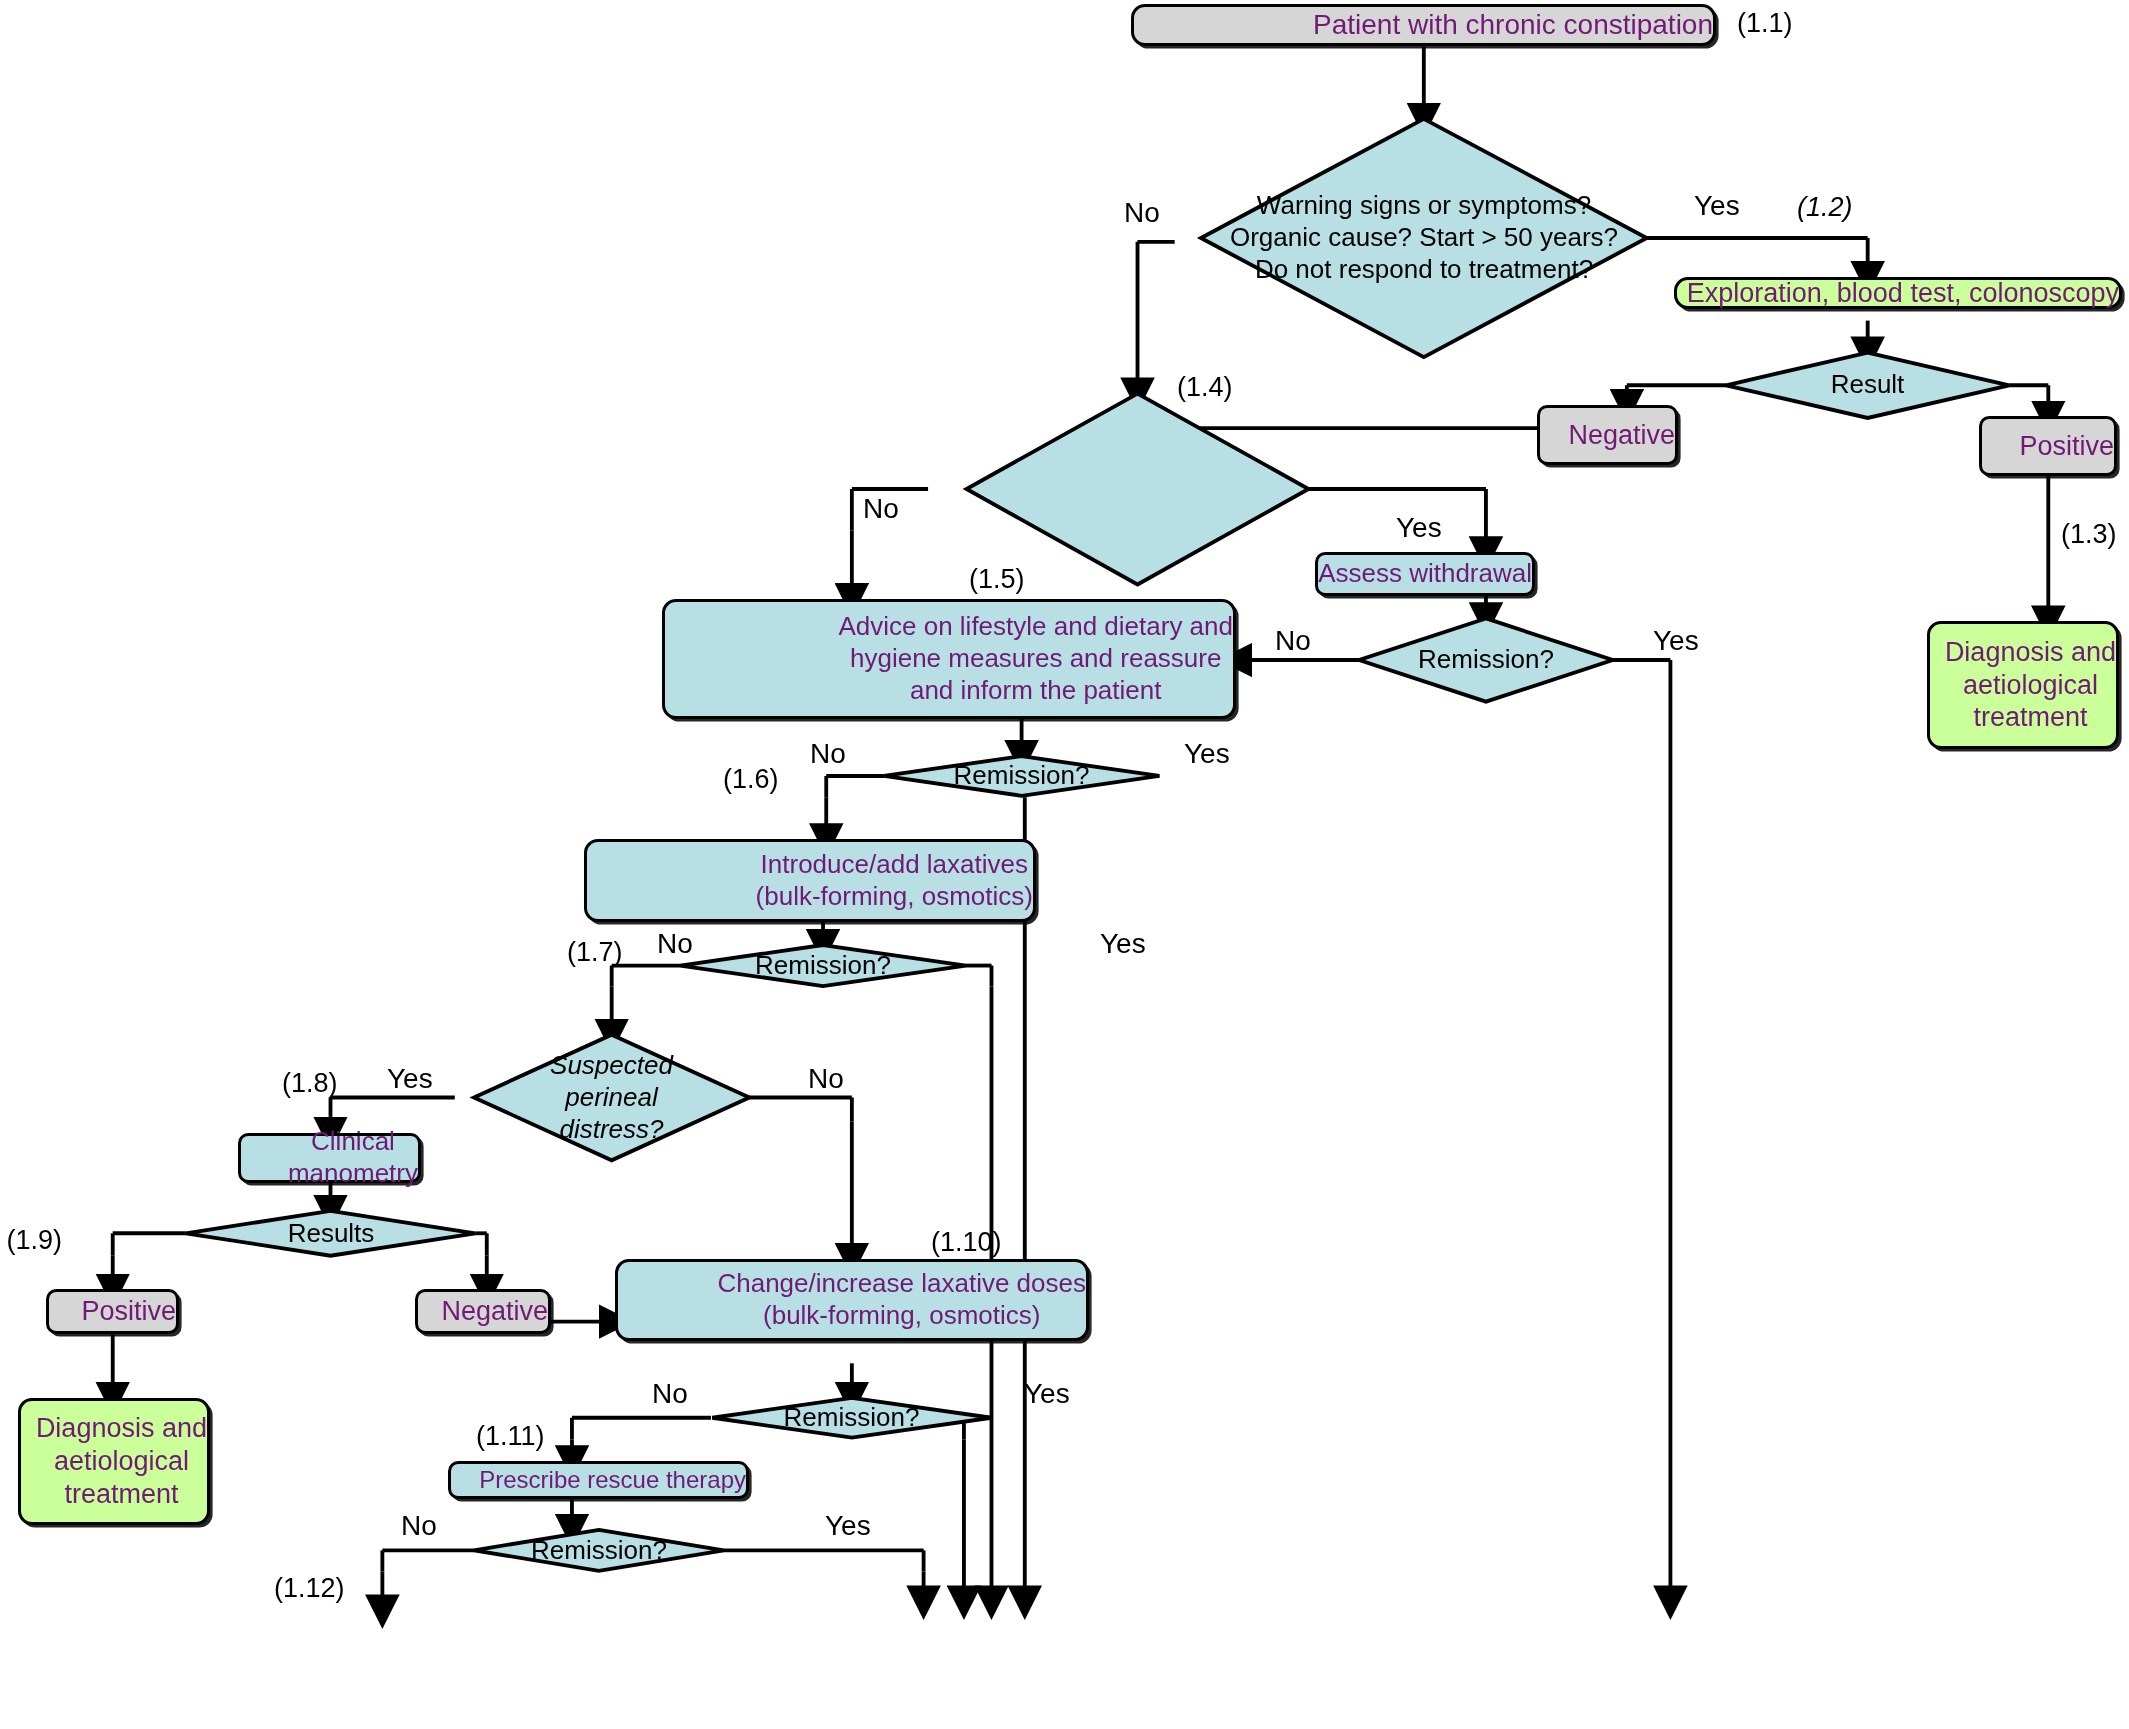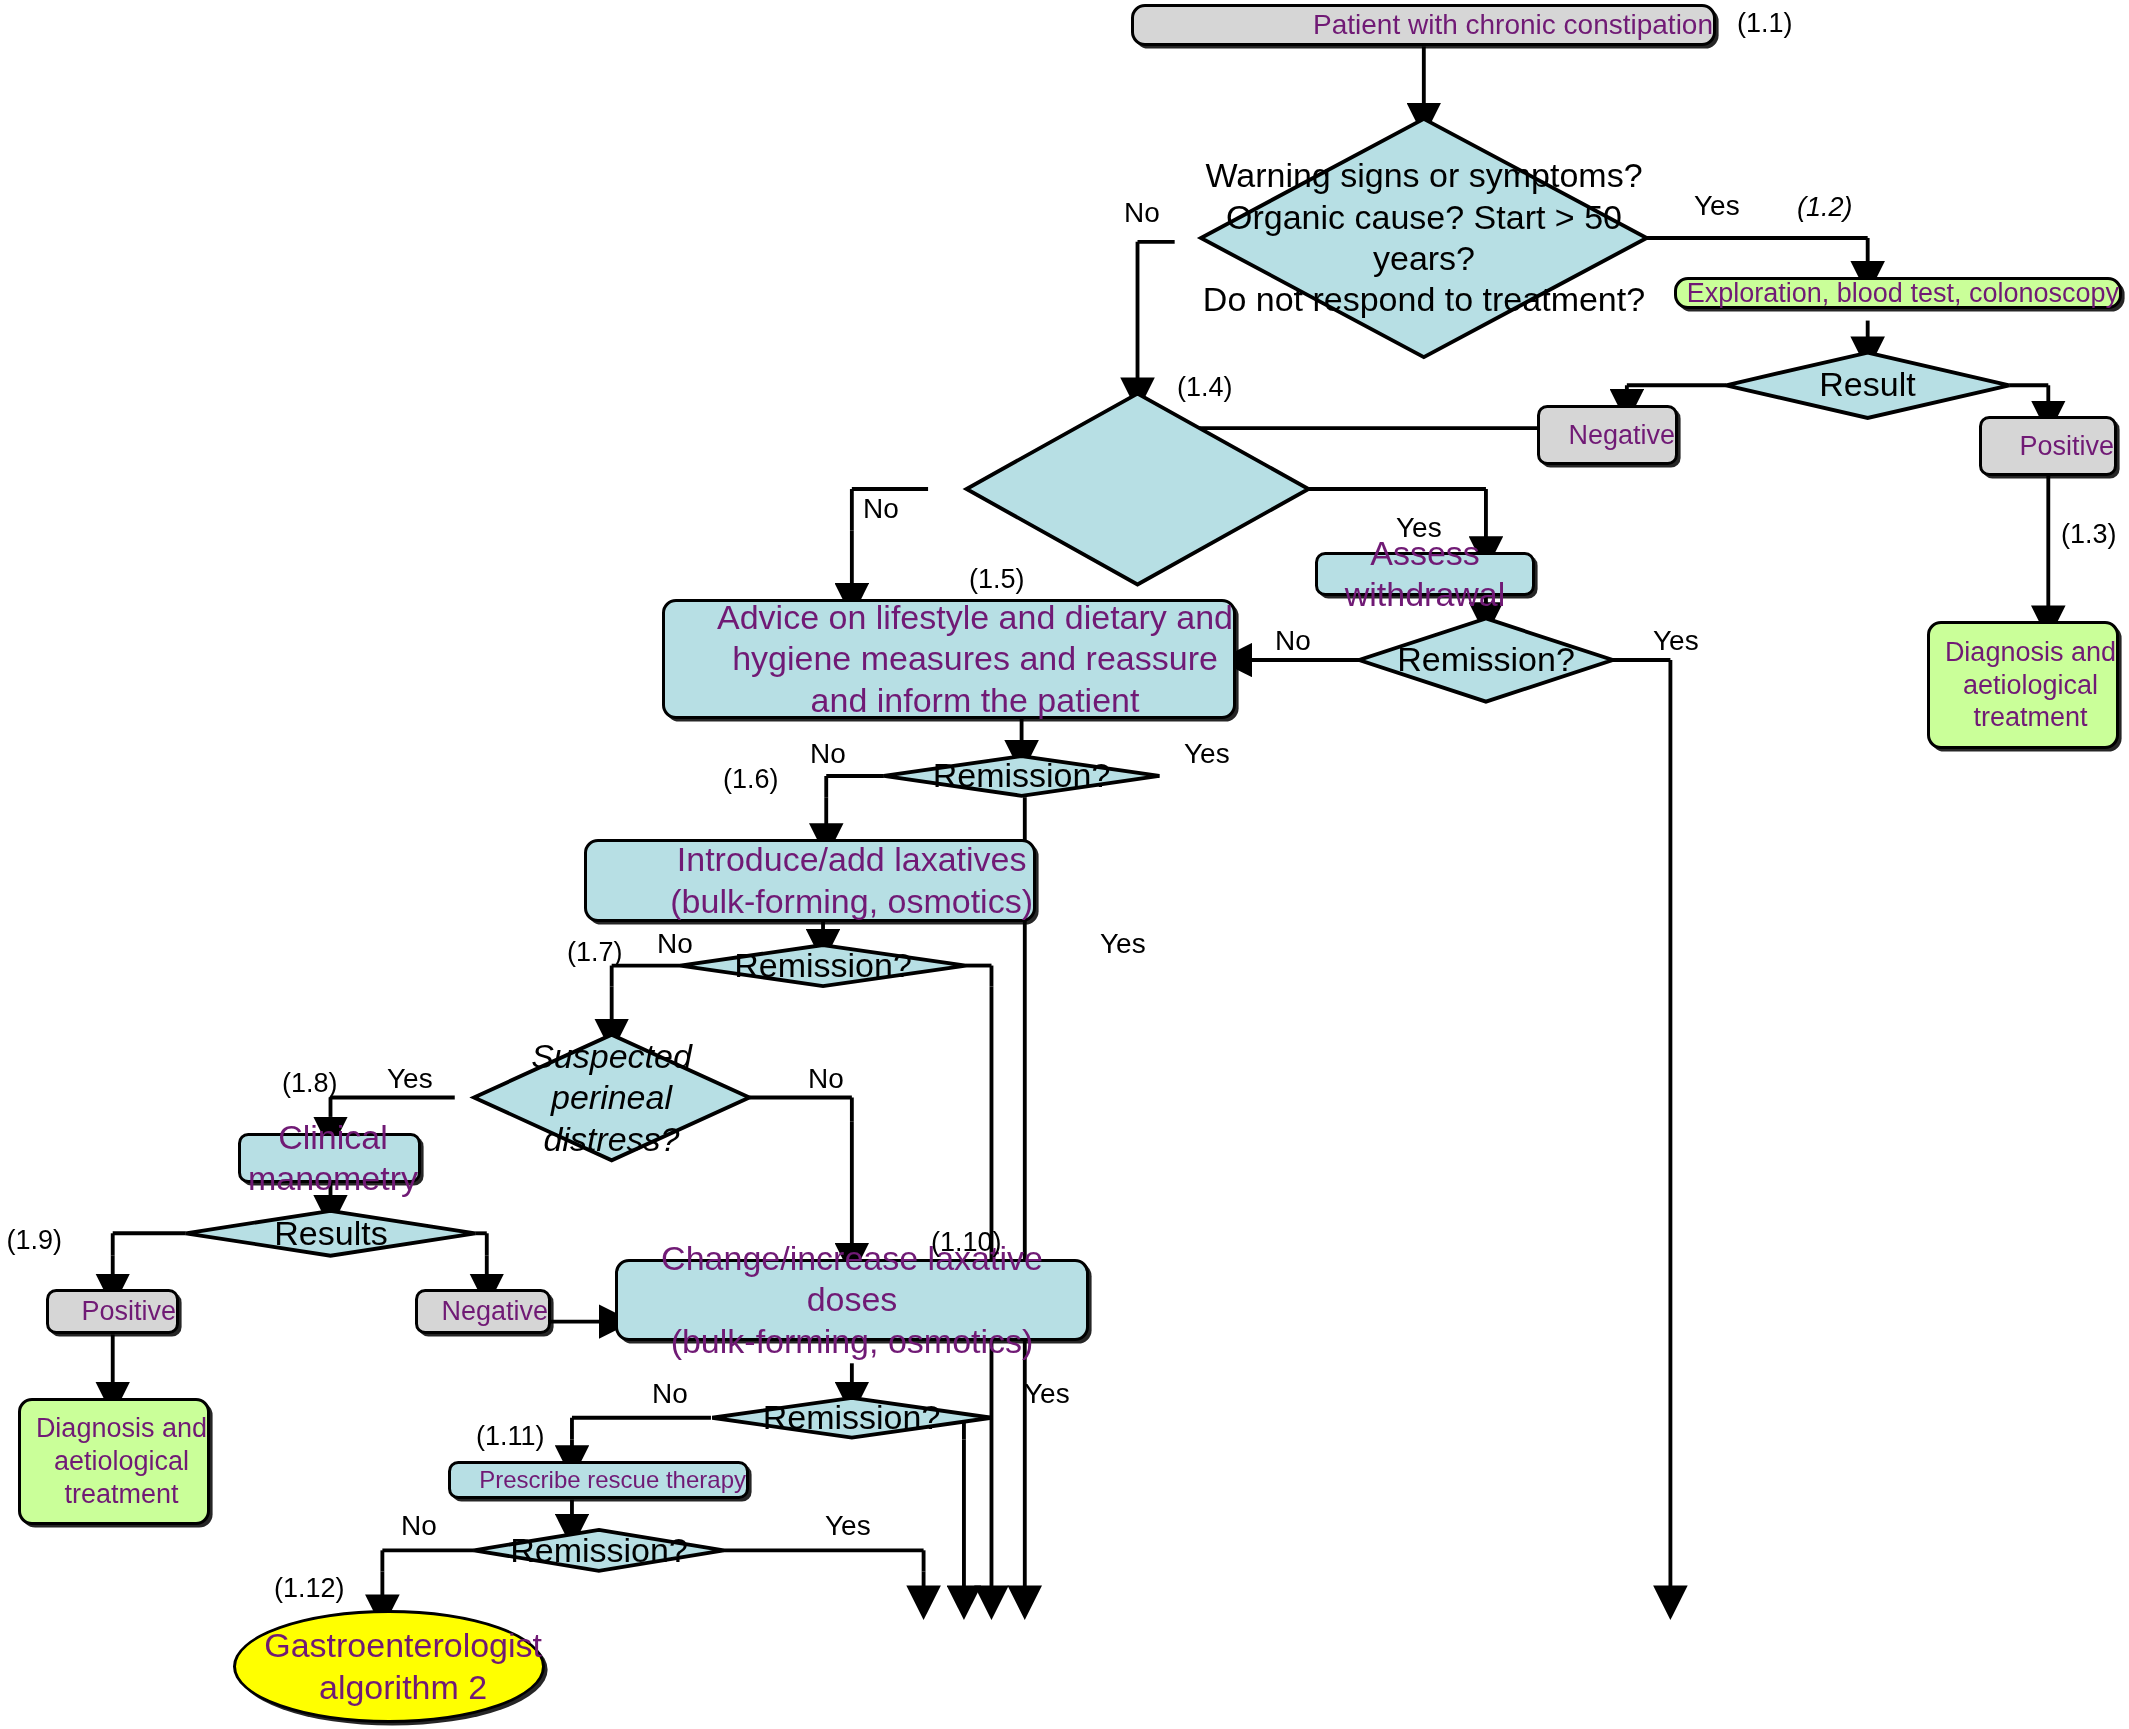--- a/index.html
+++ b/index.html
@@ -51,21 +51,21 @@
     white-space:nowrap;
     z-index:7;
   }
   .tag{
     position:absolute;
     color:#000;
     white-space:nowrap;
     z-index:7;
   }
   .t38{font-size:24px;}
-  .t40{font-size:34px;}
+  .t40{font-size:26px;}
   .t42{font-size:27px;}
   .t44{font-size:28px;}
 </style>
 </head>
 <body>
 
 <div id="stage">
 
   <svg id="svg-layer" viewBox="0 0 3324 2700" xmlns="http://www.w3.org/2000/svg">
     <defs>
@@ -339,22 +339,16 @@
     <span>Prescribe rescue therapy</span>
   </div>
 
   <div class="diamond-label t40" style="left:474px;top:1530px;width:250px;height:41px;">
     <span>Remission?</span>
   </div>
   <div class="edge-label t44" style="left:401px;top:1510px;">No</div>
   <div class="edge-label t44" style="left:825px;top:1510px;">Yes</div>
 
   <div class="tag t42" style="left:274px;top:1573px;">(1.12)</div>
-  <div class="node ellipse fill-yellow t40" style="left:233px;top:1610px;width:312px;height:113px;">
-    <div>
-      <div>Gastroenterologist</div>
-      <div>algorithm 2</div>
-    </div>
-  </div>
 
 
 </div>
 
 
 </body></html>

